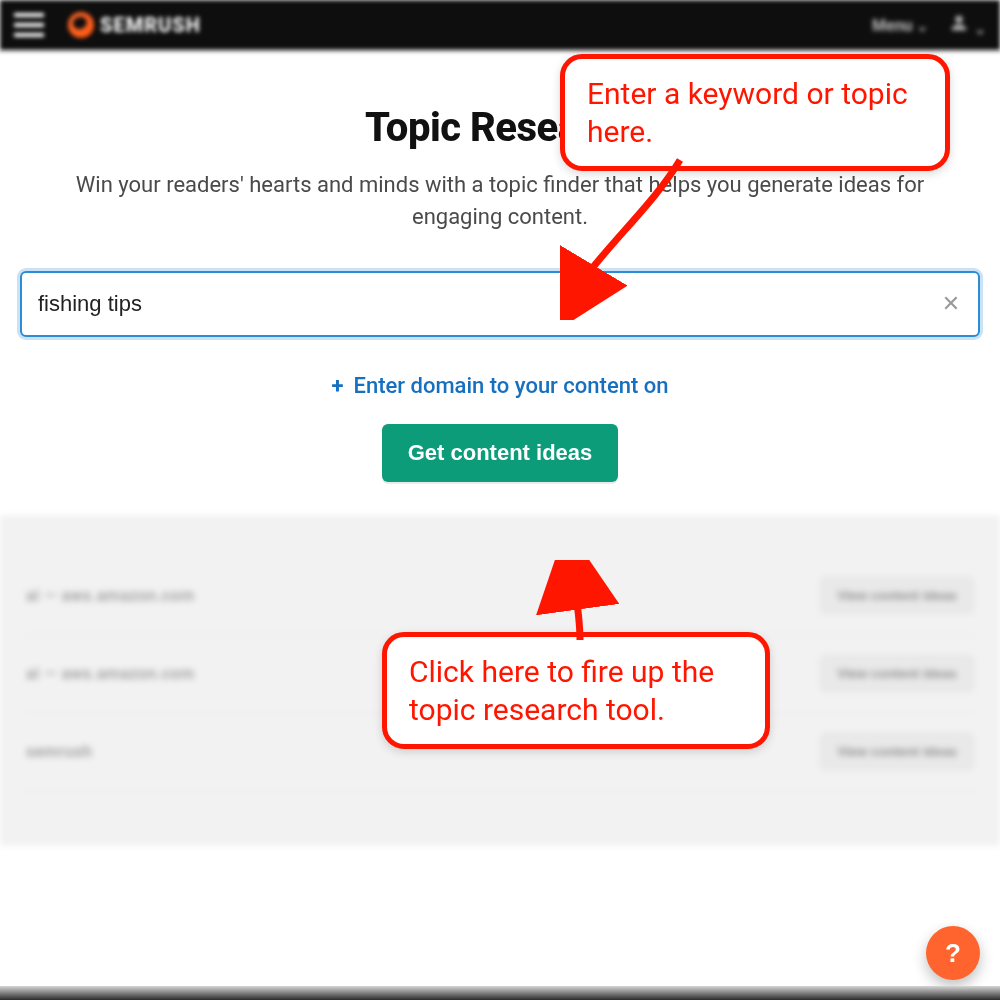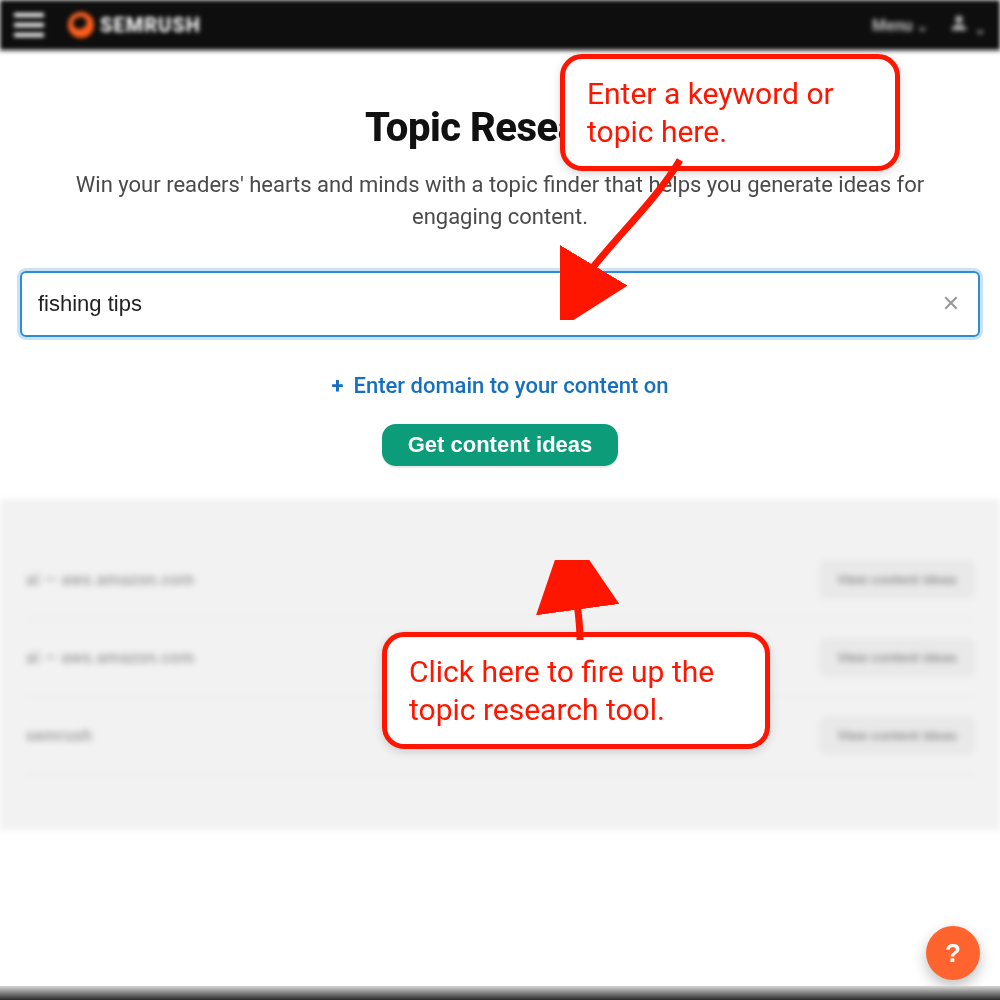--- a/index.html
+++ b/index.html
@@ -77,21 +77,21 @@
     margin-top: 36px; color:#1670bf; font-size: 22px; font-weight: 500; cursor:pointer;
   }
   .add-domain .plus { font-weight:700; }
 
   .cta-wrap { display:flex; justify-content:center; margin-top: 26px; }
   .cta {
     background:#0f9d7a; background: #0d9b79;
     
     background-color:#0d9c7a;
     color:#fff; font-size:22px; font-weight:600;
-    border:none; border-radius:14px; padding: 8px 26px; cursor:pointer;
+    border:none; border-radius:6px; padding: 16px 26px; cursor:pointer;
     box-shadow: 0 2px 0 rgba(0,0,0,0.08);
   }
 
   
   .history {
     margin-top: 34px;
     background: #f2f2f2;
     padding: 40px 26px 26px;
     filter: blur(3px);
     height: 330px;
@@ -114,21 +114,21 @@
     border:none; cursor:pointer;
   }
 
   
   .callout {
     position: absolute; background:#fff; border:5px solid #ff1600; border-radius:22px;
     color:#ff1600; font-size:30px; line-height:1.25; padding:16px 22px;
     box-shadow: 0 3px 10px rgba(0,0,0,0.15);
     font-weight:400;
   }
-  .callout1 { left: 560px; top: 54px; width: 340px; }
+  .callout1 { left: 560px; top: 54px; width: 390px; }
   .callout2 { left: 382px; top: 632px; width: 388px; }
 
   .arrow-svg { position:absolute; pointer-events:none; }
 
   .bottom-band {
     position: fixed; left:0; right:0; bottom:0; height:14px;
     background: linear-gradient(#d5d5d5, #2b2b2b);
   }
 </style>
 </head>

